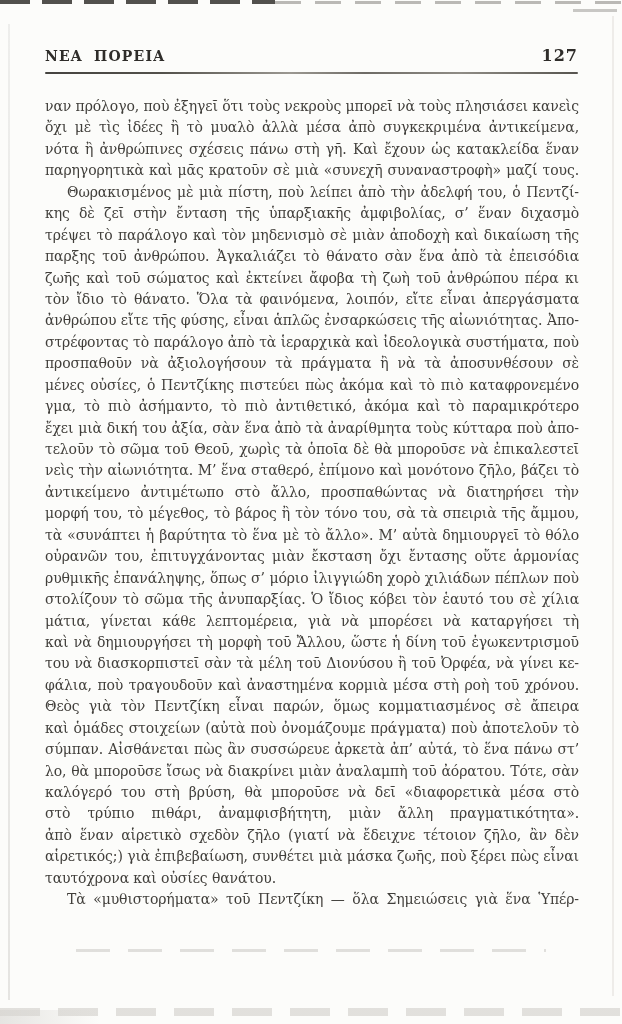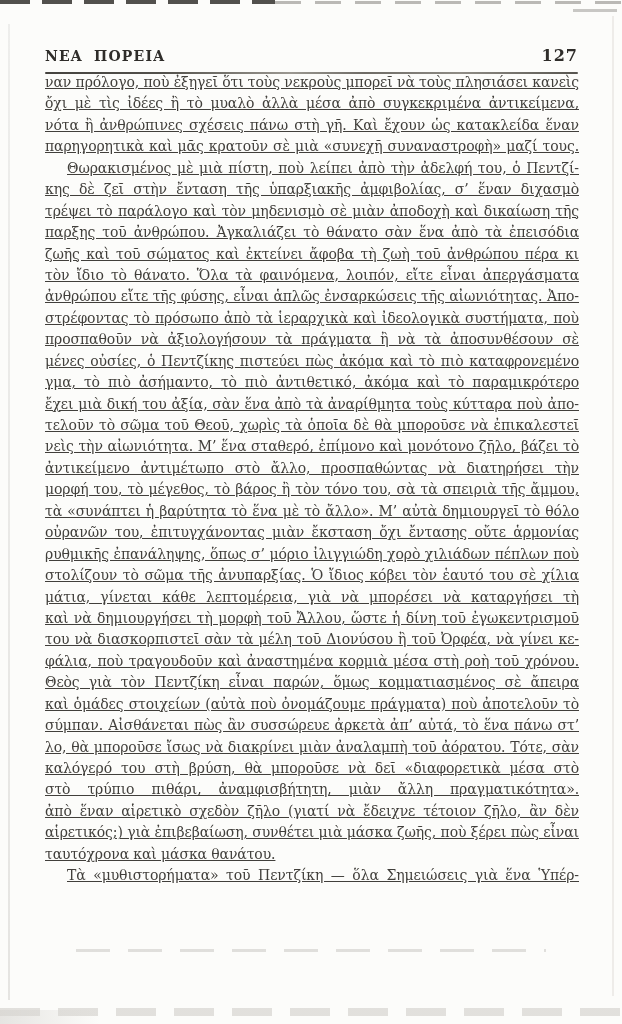--- a/index.html
+++ b/index.html
@@ -59,21 +59,21 @@
   }
   .journal-title { font-size: 14px; letter-spacing: 1.2px; word-spacing: 5px; }
   .page-number  { font-size: 16px; letter-spacing: 1px; }
   .header-rule {
     margin-top: 7px; height: 2px; border-radius: 1px;
     background: linear-gradient(90deg, #45433f 0%, #53514b 22%, #9b9891 46%,
                                 #6e6b65 60%, #8f8c85 78%, #56544e 100%);
   }
 
   
-  .body-text { position: absolute; top: 72px; left: 45px; width: 534px; text-decoration: underline; }
+  .body-text { position: absolute; top: 96px; left: 45px; width: 534px; }
   .paragraph { margin: 0; }
   .line {
     font-size: 14px;
     line-height: 21.45px;
     height: 21.45px;
     letter-spacing: -0.1px;
     text-align: justify;
     text-align-last: justify;
     overflow: hidden;
     white-space: normal;
@@ -111,21 +111,21 @@
         <div class="line">παρηγορητικὰ καὶ μᾶς κρατοῦν σὲ μιὰ «συνεχῆ συναναστροφὴ» μαζί τους.</div>
       </div>
       <div class="paragraph">
         <div class="line indent">Θωρακισμένος μὲ μιὰ πίστη, ποὺ λείπει ἀπὸ τὴν ἀδελφή του, ὁ Πεντζί-</div>
         <div class="line">κης δὲ ζεῖ στὴν ἔνταση τῆς ὑπαρξιακῆς ἀμφιβολίας, σ’ ἕναν διχασμὸ προσω-</div>
         <div class="line">τρέψει τὸ παράλογο καὶ τὸν μηδενισμὸ σὲ μιὰν ἀποδοχὴ καὶ δικαίωση τῆς ὕ-</div>
         <div class="line">παρξης τοῦ ἀνθρώπου. Ἀγκαλιάζει τὸ θάνατο σὰν ἕνα ἀπὸ τὰ ἐπεισόδια τῆς</div>
         <div class="line">ζωῆς καὶ τοῦ σώματος καὶ ἐκτείνει ἄφοβα τὴ ζωὴ τοῦ ἀνθρώπου πέρα κι ἀπὸ</div>
         <div class="line">τὸν ἴδιο τὸ θάνατο. Ὅλα τὰ φαινόμενα, λοιπόν, εἴτε εἶναι ἀπεργάσματα τοῦ</div>
         <div class="line">ἀνθρώπου εἴτε τῆς φύσης, εἶναι ἁπλῶς ἐνσαρκώσεις τῆς αἰωνιότητας. Ἀπο-</div>
-        <div class="line">στρέφοντας τὸ πρόσωπο ἀπὸ τὰ ἱεραρχικὰ καὶ ἰδεολογικὰ συστήματα, ποὺ</div>
+        <div class="line">στρέφοντας τὸ παράλογο ἀπὸ τὰ ἱεραρχικὰ καὶ ἰδεολογικὰ συστήματα, ποὺ</div>
         <div class="line">προσπαθοῦν νὰ ἀξιολογήσουν τὰ πράγματα ἢ νὰ τὰ ἀποσυνθέσουν σὲ ἀφηρη-</div>
         <div class="line">μένες οὐσίες, ὁ Πεντζίκης πιστεύει πὼς ἀκόμα καὶ τὸ πιὸ καταφρονεμένο πρά-</div>
         <div class="line">γμα, τὸ πιὸ ἀσήμαντο, τὸ πιὸ ἀντιθετικό, ἀκόμα καὶ τὸ παραμικρότερο μόριο,</div>
         <div class="line">ἔχει μιὰ δική του ἀξία, σὰν ἕνα ἀπὸ τὰ ἀναρίθμητα τοὺς κύτταρα ποὺ ἀπο-</div>
         <div class="line">τελοῦν τὸ σῶμα τοῦ Θεοῦ, χωρὶς τὰ ὁποῖα δὲ θὰ μποροῦσε νὰ ἐπικαλεστεῖ κα-</div>
         <div class="line">νεὶς τὴν αἰωνιότητα. Μ’ ἕνα σταθερό, ἐπίμονο καὶ μονότονο ζῆλο, βάζει τὸ ἕνα</div>
         <div class="line">ἀντικείμενο ἀντιμέτωπο στὸ ἄλλο, προσπαθώντας νὰ διατηρήσει τὴν ἀτομικὴ</div>
         <div class="line">μορφή του, τὸ μέγεθος, τὸ βάρος ἢ τὸν τόνο του, σὰ τὰ σπειριὰ τῆς ἄμμου, ποὺ</div>
         <div class="line">τὰ «συνάπτει ἡ βαρύτητα τὸ ἕνα μὲ τὸ ἄλλο». Μ’ αὐτὰ δημιουργεῖ τὸ θόλο τῶν</div>
         <div class="line">οὐρανῶν του, ἐπιτυγχάνοντας μιὰν ἔκσταση ὄχι ἔντασης οὔτε ἁρμονίας ἀλλὰ</div>
@@ -136,20 +136,20 @@
         <div class="line">του νὰ διασκορπιστεῖ σὰν τὰ μέλη τοῦ Διονύσου ἢ τοῦ Ὀρφέα, νὰ γίνει κε-</div>
         <div class="line">φάλια, ποὺ τραγουδοῦν καὶ ἀναστημένα κορμιὰ μέσα στὴ ροὴ τοῦ χρόνου. Ὁ</div>
         <div class="line">Θεὸς γιὰ τὸν Πεντζίκη εἶναι παρών, ὅμως κομματιασμένος σὲ ἄπειρα στοιχεῖα</div>
         <div class="line">καὶ ὁμάδες στοιχείων (αὐτὰ ποὺ ὀνομάζουμε πράγματα) ποὺ ἀποτελοῦν τὸ</div>
         <div class="line">σύμπαν. Αἰσθάνεται πὼς ἂν συσσώρευε ἀρκετὰ ἀπ’ αὐτά, τὸ ἕνα πάνω στ’ ἄλ-</div>
         <div class="line">λο, θὰ μποροῦσε ἴσως νὰ διακρίνει μιὰν ἀναλαμπὴ τοῦ ἀόρατου. Τότε, σὰν τὸν</div>
         <div class="line">καλόγερό του στὴ βρύση, θὰ μποροῦσε νὰ δεῖ «διαφορετικὰ μέσα στὸ τίποτα,</div>
         <div class="line">στὸ τρύπιο πιθάρι, ἀναμφισβήτητη, μιὰν ἄλλη πραγματικότητα». Ὠθούμενος</div>
         <div class="line">ἀπὸ ἕναν αἱρετικὸ σχεδὸν ζῆλο (γιατί νὰ ἔδειχνε τέτοιον ζῆλο, ἂν δὲν εἴταν</div>
         <div class="line">αἱρετικός;) γιὰ ἐπιβεβαίωση, συνθέτει μιὰ μάσκα ζωῆς, ποὺ ξέρει πὼς εἶναι</div>
-        <div class="line ragged">ταυτόχρονα καὶ μάσκα θανάτου.</div>
+        <div class="line ragged">ταυτόχρονα καὶ οὐσίες θανάτου.</div>
       </div>
       <div class="paragraph">
         <div class="line indent">Τὰ «μυθιστορήματα» τοῦ Πεντζίκη — ὅλα Σημειώσεις γιὰ ἕνα Ὑπέρ-</div>
       </div>
     </div>
 
 </div>
 
 </body></html>

